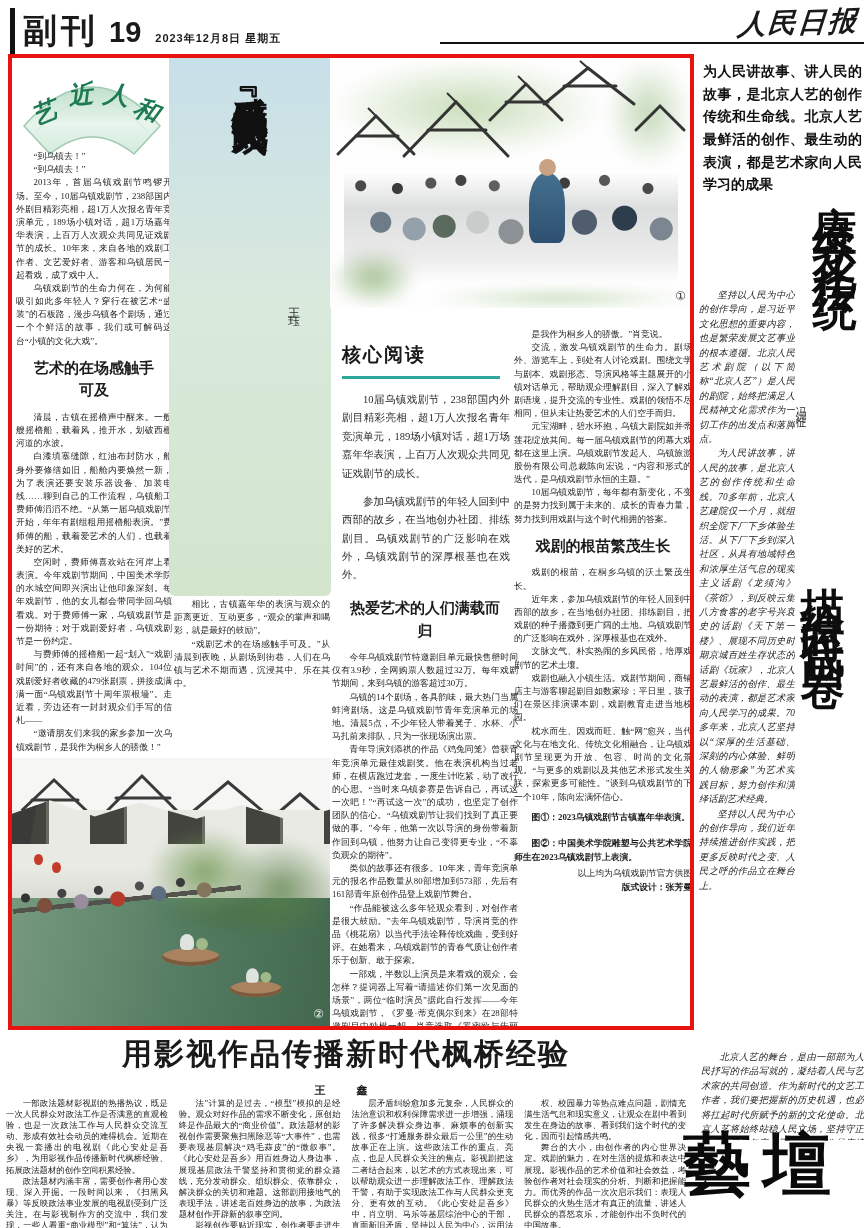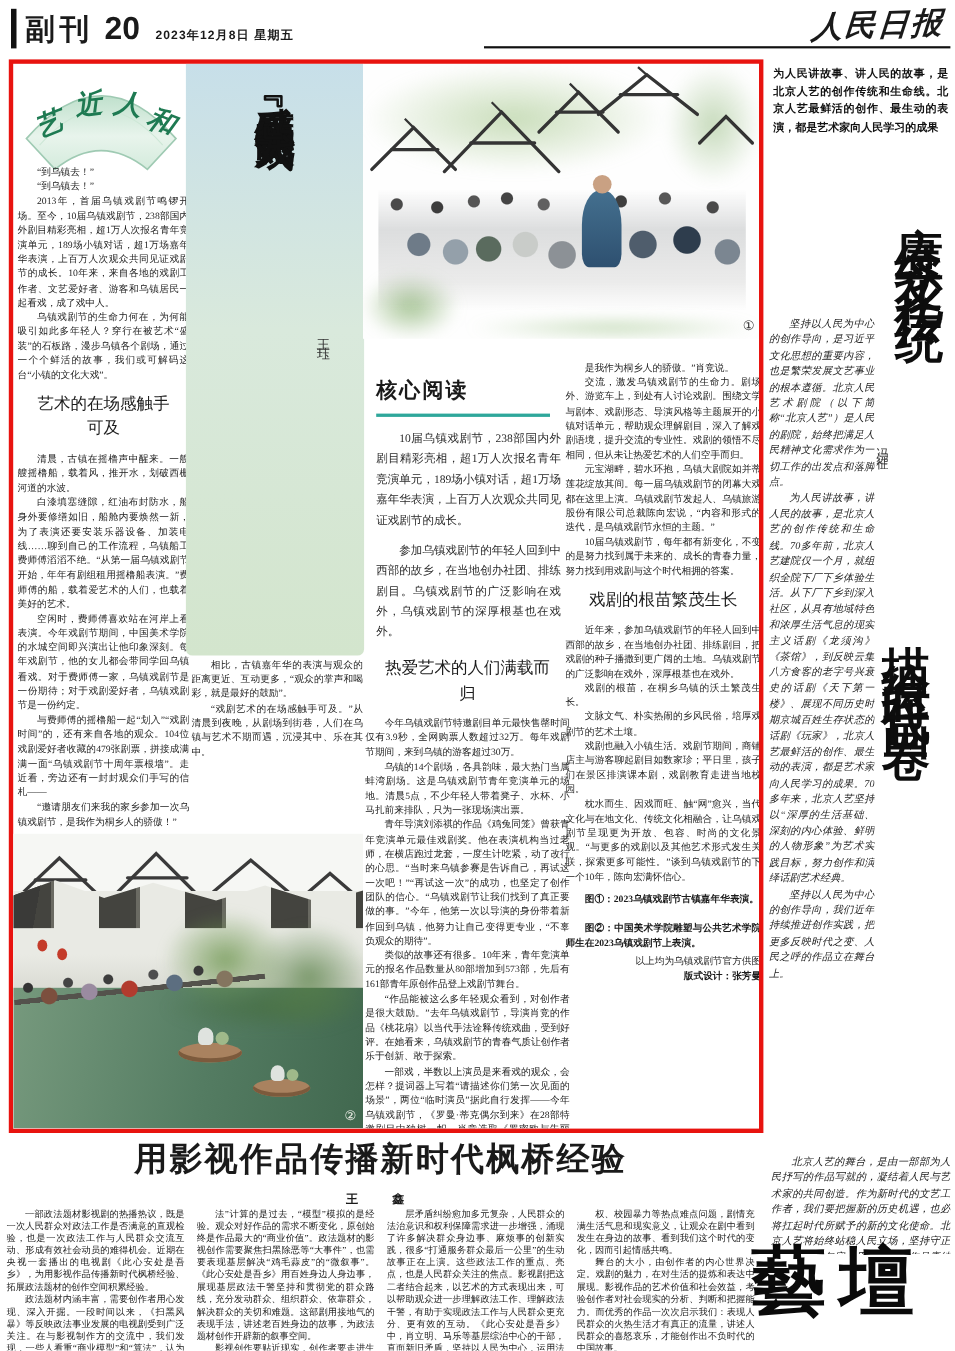--- a/index.html
+++ b/index.html
@@ -2,21 +2,21 @@
 <html><head>
 <meta charset="utf-8">
 <style>
   html,body{margin:0;padding:0;background:#fff;}
   .page{position:relative;width:868px;height:1228px;background:#fff;overflow:hidden;
         font-family:"Liberation Serif",serif;color:#1a1a1a;}
   .abs{position:absolute;}
   .sans{font-family:"Liberation Sans",sans-serif;}
   
   .hdr-left{left:10px;top:8px;display:flex;align-items:baseline;border-left:5px solid #111;padding-left:8px;}
-  .hdr-section{font-size:27px;font-weight:900;letter-spacing:4px;}
+  .hdr-section{font-size:34px;font-weight:900;letter-spacing:4px;}
   .hdr-page{font-size:29px;font-weight:700;margin-left:10px;}
   .hdr-date{font-size:11px;font-weight:700;margin-left:14px;letter-spacing:1px;}
   .masthead{right:10px;top:4px;font-size:28px;font-weight:900;font-style:italic;
             transform:skewX(-6deg) rotate(-2deg);letter-spacing:2px;}
   .hdr-rule{left:440px;top:42px;width:424px;height:2px;background:#111;}
   
   .redbox{left:8px;top:54px;width:686px;height:976px;border:4px solid #e8130f;box-sizing:border-box;}
   .redbox-inner{position:absolute;left:0;top:0;right:0;bottom:0;overflow:hidden;}
   
   .fan{left:4px;top:4px;width:152px;height:96px;}
@@ -28,21 +28,21 @@
      background:linear-gradient(180deg,#c7dfe9 0%,#d9e9dc 45%,#d3e5cd 100%);
      border-radius:0 0 6px 6px;}
   .vtext{writing-mode:vertical-rl;text-orientation:mixed;}
   .main-title{position:absolute;left:50%;top:10px;transform:translateX(-50%);
      font-family:"Liberation Sans",sans-serif;font-weight:900;font-size:36px;line-height:1.04;
      letter-spacing:2px;color:#111;}
   .byline{position:absolute;left:116px;top:240px;font-size:12px;letter-spacing:8px;color:#333;}
   
   .col{font-size:8.8px;line-height:1.5;text-align:justify;overflow:hidden;color:#1c1c1c;}
   .col p{margin:0;text-indent:2em;}
-  .subhead{font-family:"Liberation Sans",sans-serif;font-weight:400;font-size:15px;
+  .subhead{font-family:"Liberation Sans",sans-serif;font-weight:700;font-size:15px;
            text-align:center;margin:9px 12px;text-indent:0 !important;}
   
   .core{left:320px;top:272px;width:184px;height:216px;padding:12px 6px 0 10px;box-sizing:border-box;}
   .core-label{font-family:"Liberation Sans",sans-serif;font-weight:900;font-size:19px;letter-spacing:2px;}
   .core-rule{width:158px;height:3px;background:#2fa79b;margin:8px 0 12px 0;}
   .core-text{font-size:10.5px;line-height:1.75;text-align:justify;color:#2b2b2b;}
   .core-text p{margin:0 0 10px 0;text-indent:2em;}
   
   .caps{font-size:8.8px;line-height:1.6;text-align:justify;}
   .caps .fig{font-style:italic;}
@@ -111,21 +111,21 @@
   .boat{position:absolute;width:58px;height:18px;border-radius:50%;background:#a9825f;
         box-shadow:inset 0 -4px 0 #7c5a3c;}
   .boat::before{content:"";position:absolute;left:18px;top:-14px;width:14px;height:16px;border-radius:50% 50% 30% 30%;
         background:#dfe3df;}
   .boat::after{content:"";position:absolute;left:34px;top:-10px;width:12px;height:12px;border-radius:50%;
         background:#9fb98a;}
   .figlabel2{position:absolute;right:6px;bottom:4px;font-size:12px;color:#f0f0ea;}
   
   .rart{left:697px;top:54px;width:171px;height:1086px;overflow:hidden;}
   .rart-intro{position:absolute;left:6px;top:6px;width:159px;font-family:"Liberation Sans",sans-serif;
-     font-weight:700;font-size:10px;line-height:1.62;text-align:justify;color:#111;}
+     font-weight:700;font-size:14px;line-height:1.62;text-align:justify;color:#111;}
   .rart-body{position:absolute;left:2px;top:234px;width:96px;height:762px;font-size:9.3px;line-height:1.55;
      text-align:justify;overflow:hidden;color:#222;font-style:italic;}
   .rart-body p{margin:0;text-indent:2em;}
   .rtitle{position:absolute;font-family:"Liberation Sans",sans-serif;font-weight:900;font-size:44px;
      letter-spacing:16px;color:#0d0d0d;line-height:1;}
   .rtitle1{left:116px;top:116px;}
   .rtitle2{left:104px;top:498px;}
   .rauthor{position:absolute;left:96px;top:344px;font-size:11px;letter-spacing:5px;color:#333;}
   .rend{position:absolute;left:4px;top:996px;width:163px;height:138px;font-size:9.3px;line-height:1.55;
      text-align:justify;overflow:hidden;font-style:italic;}
@@ -142,21 +142,21 @@
   .artforum{left:660px;top:1128px;width:206px;height:100px;text-align:center;font-weight:900;
      font-size:68px;line-height:1.1;letter-spacing:12px;font-family:"Liberation Serif",serif;color:#0a0a0a;}
 </style>
 </head>
 <body>
 
 <div class="page">
 
   <div class="abs hdr-left sans">
     <span class="hdr-section">副刊</span>
-    <span class="hdr-page">20</span>
+    <span class="hdr-page">19</span>
     <span class="hdr-date">2023年12月8日  星期五</span>
   </div>
   <div class="abs masthead">人民日报</div>
   <div class="abs hdr-rule"></div>
 
   <div class="abs redbox">
     <div class="redbox-inner">
 
       <div class="abs fan">
         <svg width="152" height="96" viewBox="0 0 152 96">
@@ -245,22 +245,22 @@
 
       <div class="abs col" style="left:502px;top:252px;width:178px;height:716px;padding-top:18px;box-sizing:border-box">
         <div>
             <p>是我作为桐乡人的骄傲。”肖竞说。</p>
             <p>交流，激发乌镇戏剧节的生命力。剧场外、游览车上，到处有人讨论戏剧。围绕文学与剧本、戏剧形态、导演风格等主题展开的小镇对话单元，帮助观众理解剧目，深入了解戏剧语境，提升交流的专业性。戏剧的领悟不尽相同，但从未让热爱艺术的人们空手而归。</p>
             <p>元宝湖畔，碧水环抱，乌镇大剧院如并蒂莲花绽放其间。每一届乌镇戏剧节的闭幕大戏都在这里上演。乌镇戏剧节发起人、乌镇旅游股份有限公司总裁陈向宏说，“内容和形式的迭代，是乌镇戏剧节永恒的主题。”</p>
             <p>10届乌镇戏剧节，每年都有新变化，不变的是努力找到属于未来的、成长的青春力量，努力找到用戏剧与这个时代相拥的答案。</p>
           </div>
         <div class="subhead">戏剧的根苗繁茂生长</div>
         <div>
+            <p>戏剧的根苗，在桐乡乌镇的沃土繁茂生长。</p>
             <p>近年来，参加乌镇戏剧节的年轻人回到中西部的故乡，在当地创办社团、排练剧目，把戏剧的种子播撒到更广阔的土地。乌镇戏剧节的广泛影响在戏外，深厚根基也在戏外。</p>
-            <p>戏剧的根苗，在桐乡乌镇的沃土繁茂生长。</p>
             <p>文脉文气、朴实热闹的乡风民俗，培厚戏剧节的艺术土壤。</p>
             <p>戏剧也融入小镇生活。戏剧节期间，商铺店主与游客聊起剧目如数家珍；平日里，孩子们在景区排演课本剧，戏剧教育走进当地校园。</p>
             <p>枕水而生、因戏而旺、触“网”愈兴，当代文化与在地文化、传统文化相融合，让乌镇戏剧节呈现更为开放、包容、时尚的文化景观。“与更多的戏剧以及其他艺术形式发生关联，探索更多可能性。”谈到乌镇戏剧节的下一个10年，陈向宏满怀信心。</p>
           </div>
         <div class="caps">
           <p class="fig" style="text-indent:2em;margin:6px 0 12px 0"><b>图①：2023乌镇戏剧节古镇嘉年华表演。</b></p>
           <p class="fig" style="text-indent:2em;margin:0"><b>图②：中国美术学院雕塑与公共艺术学院师生在2023乌镇戏剧节上表演。</b></p>
           <p class="right" style="margin:2px 0 0 0">以上均为乌镇戏剧节官方供图</p>
           <p class="right" style="margin:0;font-weight:bold">版式设计：张芳曼</p>
         </div>

